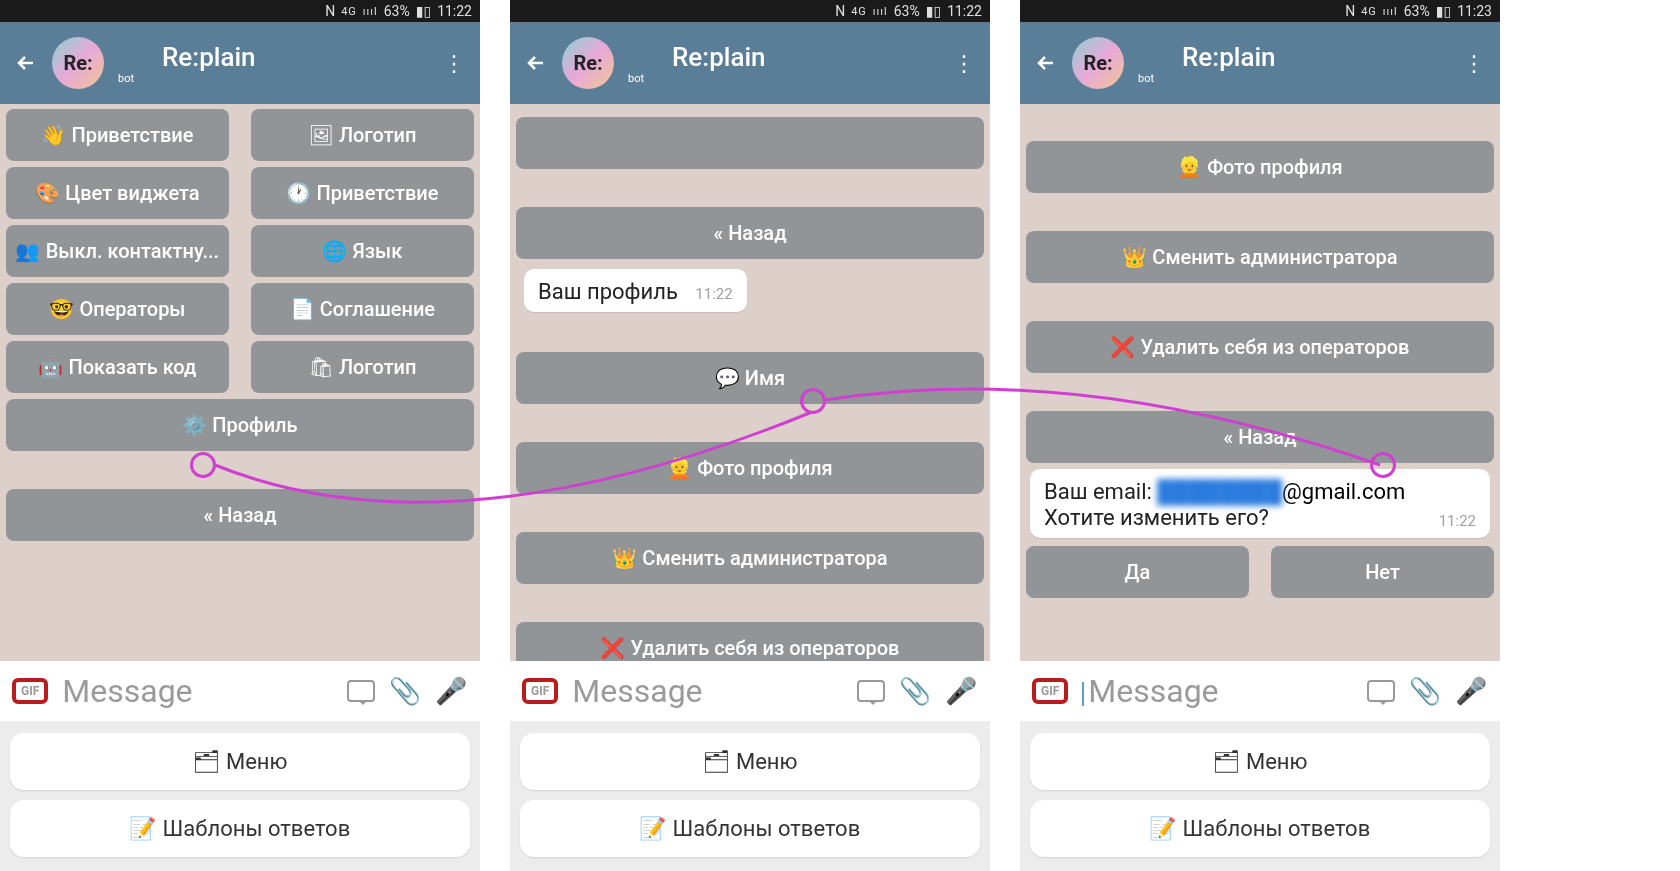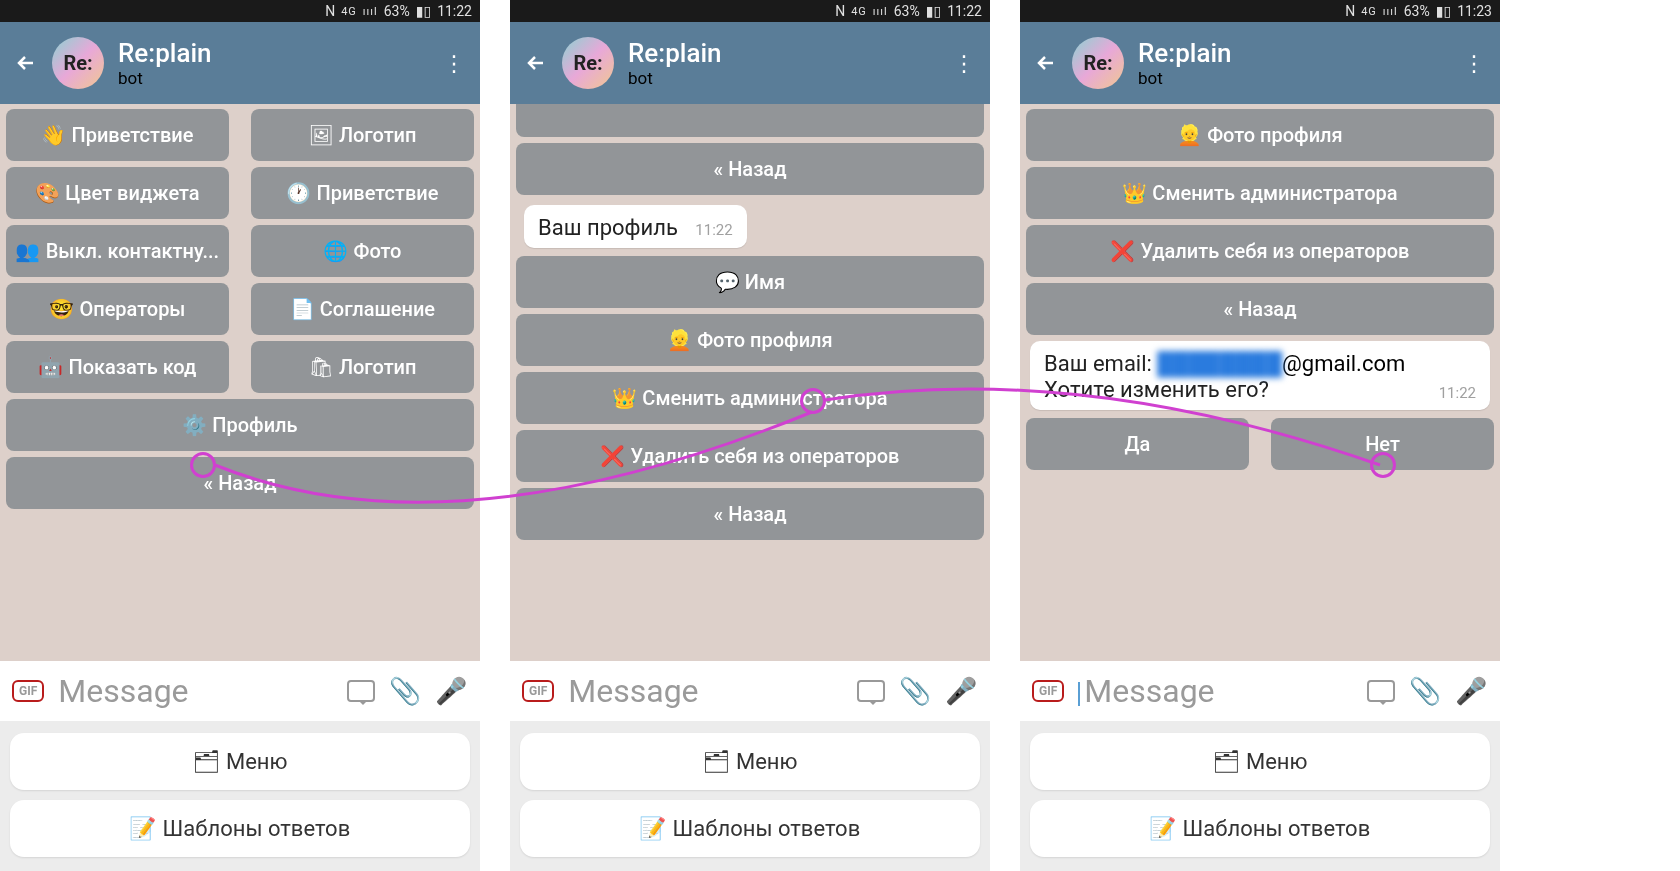--- a/index.html
+++ b/index.html
@@ -43,32 +43,32 @@
   .back-arrow {
     width: 24px; height: 24px; cursor: pointer;
   }
   .avatar {
     width: 52px; height: 52px; border-radius: 50%;
     background: linear-gradient(135deg,#8cd2d2,#e8a8d8,#f0c890);
     display: flex; align-items: center; justify-content: center;
     font-weight: 700; font-size: 20px; color: #222;
   }
   .title-block { flex: 1; }
-  .title { font-size: 26px; font-weight: 500; }
-  .subtitle { font-size: 17px; color: #000000; }
+  .title { font-size: 26px; font-weight: 500; margin-left: 44px; }
+  .subtitle { font-size: 11px; color: #ffffff; }
   .dots { width: 24px; font-size:22px; cursor:pointer; text-align:center;}
   .chat-area {
     flex: 1;
     padding: 5px 6px;
     background: #ddd0ca;
     overflow: hidden;
     position: relative;
   }
   .btn-row { display: flex; gap: 22px; margin-bottom: 6px; }
-  .btn-row.single .kb-btn { flex: 1; }
+  .btn-row.single .kb-btn { flex: 1; margin-top: 32px; }
   .kb-btn {
     flex: 1;
     background: rgba(120,130,135,0.75);
     color: #fff;
     border-radius: 8px;
     padding: 14px 6px;
     font-size: 20px;
     font-weight: 500;
     text-align: center;
     cursor: pointer;
@@ -92,21 +92,21 @@
   .msg-email { color: #2a7bde; filter: blur(3px); user-select:none; }
   .input-bar {
     height: 60px;
     background: #fff;
     display: flex;
     align-items: center;
     padding: 0 12px;
     gap: 14px;
   }
   .gif-btn {
-    border: 2px solid #b91c1c; color:#999; border-radius:6px;
+    border: 4px solid #b91c1c; color:#999; border-radius:6px;
     font-size:12px; font-weight:700; padding:2px 5px;
   }
   .msg-input {
     flex:1; color:#9a9a9a; font-size:32px;
   }
   .msg-input.cursor::before {
     content:""; display:inline-block; width:2px; height:24px;
     background:#5a9fd4; margin-right:4px; vertical-align:middle;
   }
   .kb-icon { width:28px;height:22px;border:2px solid #999;border-radius:4px;position:relative;}
@@ -155,21 +155,21 @@
     <div class="btn-row">
         <div class="kb-btn">👋 Приветствие</div>
         <div class="kb-btn">🖼 Логотип</div>
       </div>
     <div class="btn-row">
         <div class="kb-btn">🎨 Цвет виджета</div>
         <div class="kb-btn">🕐 Приветствие</div>
       </div>
     <div class="btn-row">
         <div class="kb-btn">👥 Выкл. контактну...</div>
-        <div class="kb-btn">🌐 Фото</div>
+        <div class="kb-btn">🌐 Язык</div>
       </div>
     <div class="btn-row">
         <div class="kb-btn">🤓 Операторы</div>
         <div class="kb-btn">📄 Соглашение</div>
       </div>
     <div class="btn-row">
         <div class="kb-btn">🤖 Показать код</div>
         <div class="kb-btn">🛍 Логотип</div>
       </div>
     <div class="btn-row">

